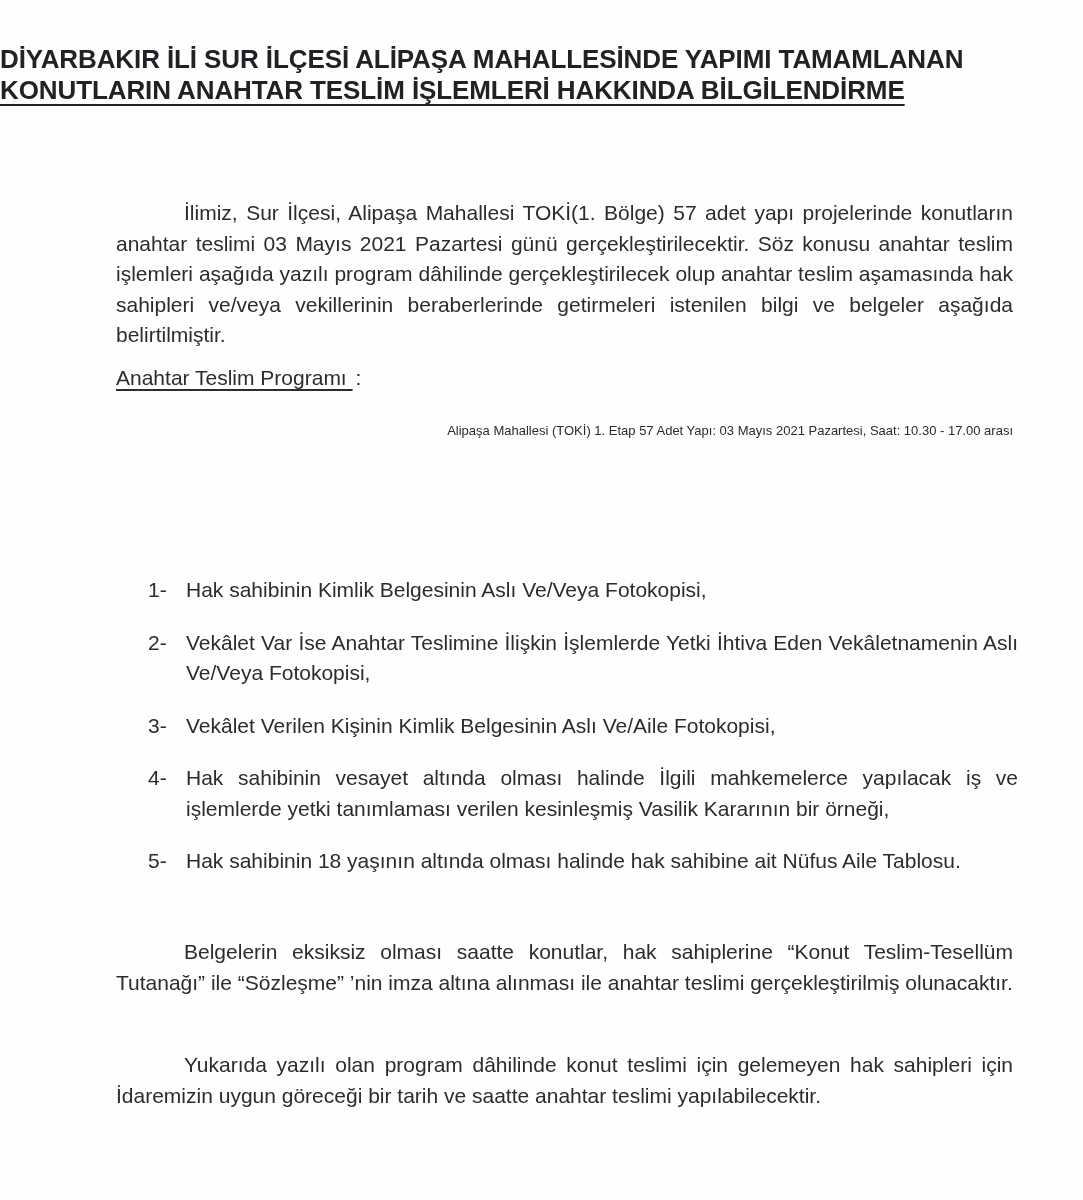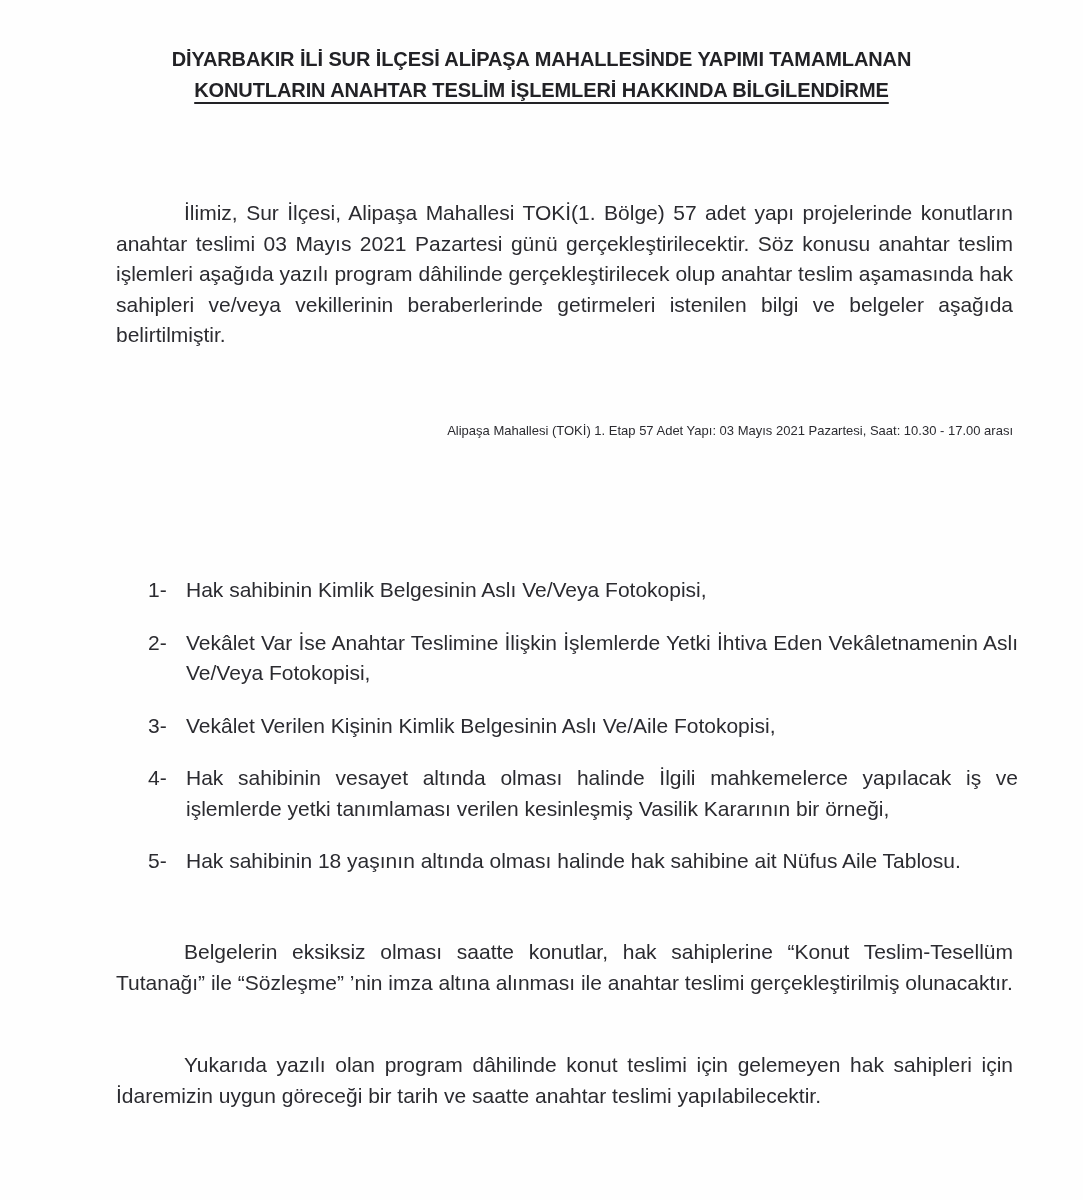--- a/index.html
+++ b/index.html
@@ -24,23 +24,23 @@
     box-sizing: border-box;
     background: #fefefe;
   }
 
   
   .doc-title {
     position: absolute;
     left: 0;
     top: 44px;
     width: 1083px;
-    text-align: center;
+    text-align: left;
     font-weight: bold;
-    font-size: 20px;
+    font-size: 26px;
     line-height: 31px;
     letter-spacing: -0.1px;
     color: #222226;
   }
   .title-line {
     display: block;
     white-space: nowrap;
   }
   .title-line.underlined {
     text-decoration: underline;
@@ -140,20 +140,23 @@
 
   <div class="doc-title">
     <span class="title-line">DİYARBAKIR İLİ SUR İLÇESİ ALİPAŞA MAHALLESİNDE YAPIMI TAMAMLANAN</span>
     <span class="title-line underlined">KONUTLARIN ANAHTAR TESLİM İŞLEMLERİ HAKKINDA BİLGİLENDİRME</span>
   </div>
 
   <div class="body-block" id="para-intro">
     <p class="para"><span class="indent"></span><span>İlimiz, Sur İlçesi, Alipaşa Mahallesi TOKİ(1. Bölge) 57 adet yapı projelerinde konutların anahtar teslimi 03 Mayıs 2021 Pazartesi günü gerçekleştirilecektir. Söz konusu anahtar teslim işlemleri aşağıda yazılı program dâhilinde gerçekleştirilecek olup anahtar teslim aşamasında hak sahipleri ve/veya vekillerinin beraberlerinde getirmeleri istenilen bilgi ve belgeler aşağıda belirtilmiştir.</span></p>
   </div>
 
+  <div class="body-block" id="program-heading">
+    <p class="para"><span class="uline">Anahtar Teslim Programı </span><span class="program-colon">:</span></p>
+  </div>
 
   <div class="body-block" id="program-detail">
     <p class="para" style="text-align:right;font-size:13px;line-height:26px;white-space:nowrap;">Alipaşa Mahallesi (TOKİ) 1. Etap 57 Adet Yapı:  03 Mayıs 2021 Pazartesi, Saat: 10.30 - 17.00 arası</p>
   </div>
 
 
   <ol class="doc-list">
     <li>
       <span class="num">1-</span>
       <span>Hak sahibinin Kimlik Belgesinin Aslı Ve/Veya Fotokopisi,</span>

